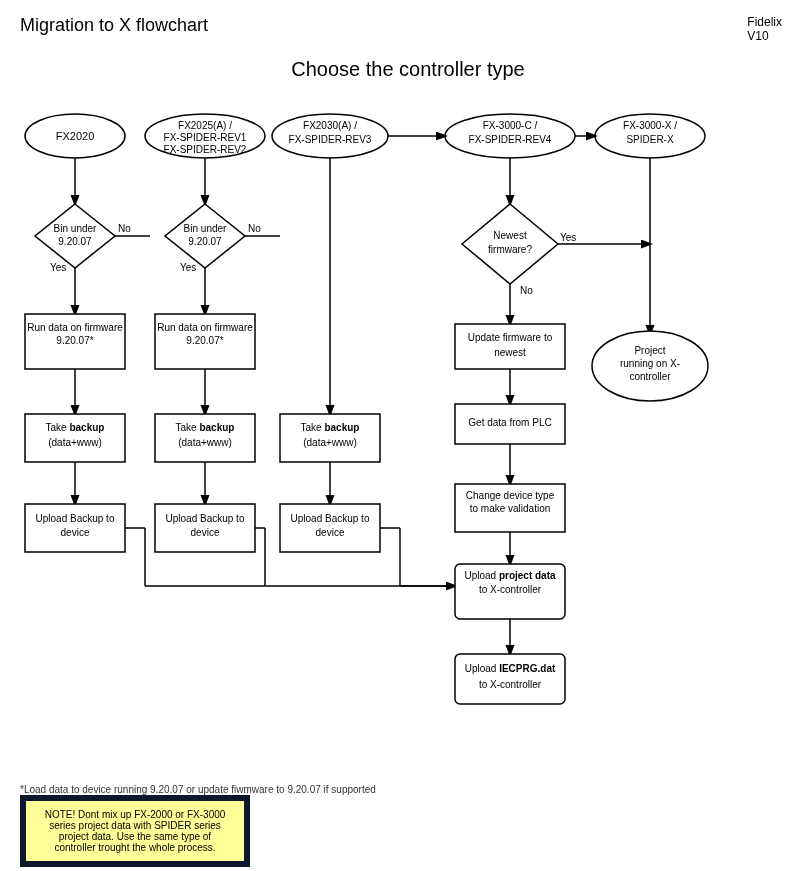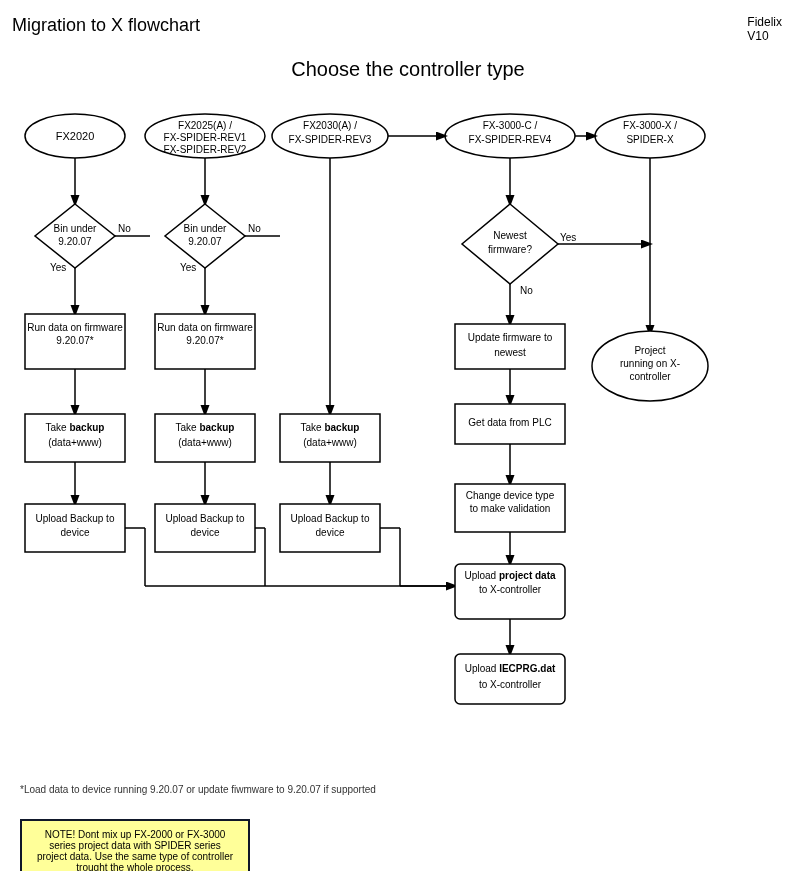--- a/index.html
+++ b/index.html
@@ -7,21 +7,21 @@
       font-family: Arial, sans-serif;
       background: #fff;
       width: 802px;
       min-height: 871px;
       position: relative;
       font-size: 11px;
     }
     .page-header {
       display: flex;
       justify-content: space-between;
-      padding: 15px 20px 5px 12px;
+      padding: 15px 20px 5px 20px;
     }
     .page-title {
       font-size: 18px;
       font-weight: normal;
     }
     .brand {
       font-size: 12px;
       text-align: left;
     }
     .chart-title {
@@ -41,25 +41,25 @@
       top: 0; left: 0;
       width: 802px;
       height: 680px;
     }
     .footer-area {
       padding: 8px 20px;
     }
     .footnote {
       font-size: 10px;
       color: #333;
-      margin-bottom: 24px;
+      margin-bottom: 0;
     }
     .warning-box {
       background: #ffff99;
-      border: 2px solid #0f172a;
+      border: 6px solid #0f172a;
       padding: 8px 12px;
       font-size: 10px;
       width: 230px;
       text-align: center;
     }
   </style>
 </head>
 <body>
 
 <div class="page-header">

